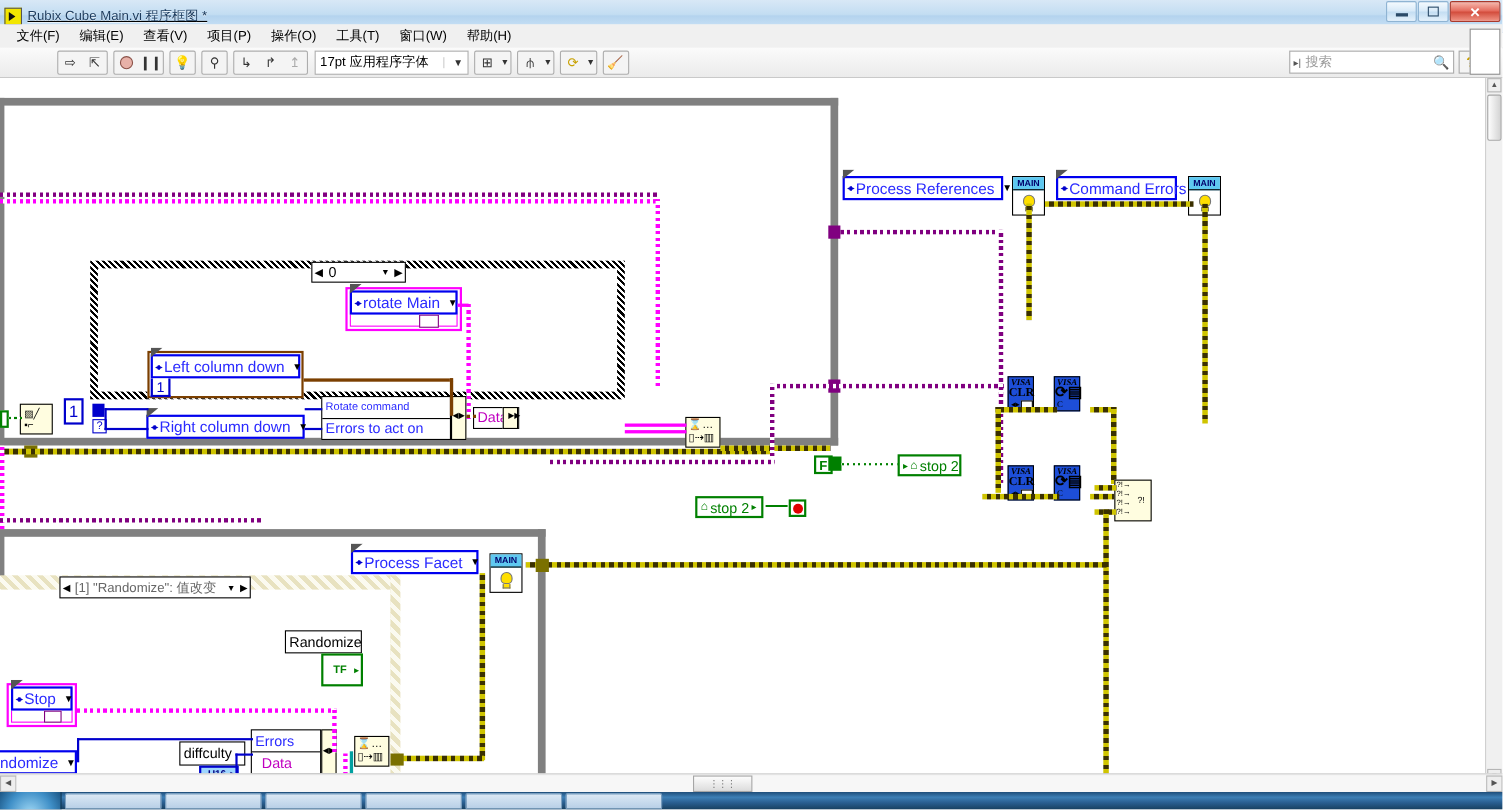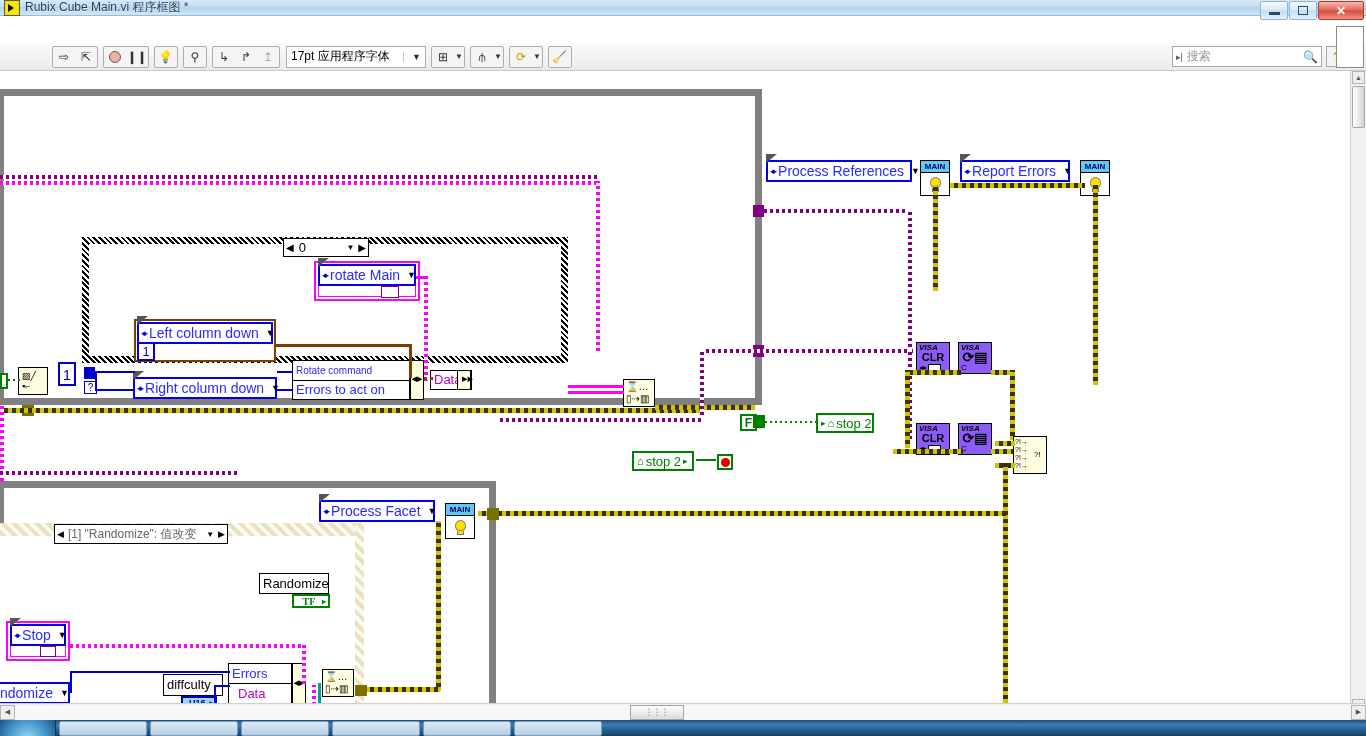--- a/index.html
+++ b/index.html
@@ -13,24 +13,24 @@
 
   
   #app {
     position: relative;
     width: 1366px; height: 736px;
     background: #ffffff;
   }
 
   .titlebar {
     position: absolute; left: 0; top: 0;
-    width: 1366px; height: 16px;
+    width: 1366px; height: 30px;
     background: linear-gradient(to bottom, #d8e8f6 0%, #c3ddf2 45%, #b4d3ee 50%, #cfe6f8 100%);
     border-bottom: 1px solid #9ab8d4;
-    display: flex; align-items: center;
+    display: flex; align-items: center; text-decoration: underline;
   }
   .title-icon {
     width: 16px; height: 16px; margin-left: 4px; margin-right: 5px;
     background: #f2e600;
     border: 1px solid #555;
     position: relative; flex: none;
   }
   .title-icon:before {
     content: ""; position: absolute; left: 3px; top: 3px;
     width: 0; height: 0;
@@ -211,23 +211,23 @@
     font-size:8px; font-weight:bold; color:#00006b; text-align:center; line-height:12px; letter-spacing:0px;
   }
   .mainvi .bulb {
     height:23px; display:flex; align-items:center; justify-content:center; flex-direction:column;
   }
   .mainvi .bulb .b1 { width:11px;height:11px;border-radius:50% 50% 40% 40%; background:#ffdf00; border:1px solid #777;}
   .mainvi .bulb .b2 { width:7px;height:4px;background:#ffdf00;border:1px solid #777;border-top:none;}
 
   
   .visanode {
-    position:absolute; width:34px; height:32px;
-    background:#8b5cf6; border:1px solid #000;
-    font-family:Liberation Sans, sans-serif;
+    position:absolute; width:24px; height:32px;
+    background:#1d4ed8; border:1px solid #000;
+    font-family:Liberation Serif, serif;
   }
   .visanode .vh { font-size:8px; font-style:italic; font-weight:bold; color:#000; padding-left:2px; line-height:9px;}
   .visanode .vb { font-size:11px; font-weight:bold; text-align:center; line-height:11px; }
   .visanode .vf { font-size:8px; display:flex; align-items:center; gap:1px; padding-left:2px; }
   .glyphbox { display:inline-block; width:13px;height:8px;border:1px solid #000; background:#fff;}
 
   
   .fnode { position:absolute; background:#fffde0; border:1px solid #000; }
 
   
@@ -283,20 +283,30 @@
       <div class="winbtn">
           <span class="minglyph"></span>
         </div>
       <div class="winbtn">
           <span class="maxglyph"></span>
         </div>
       <div class="winbtn close">✕</div>
     </div>
   </div>
 
+  <div class="menubar">
+    <div class="menuitem">文件(F)</div>
+    <div class="menuitem">编辑(E)</div>
+    <div class="menuitem">查看(V)</div>
+    <div class="menuitem">项目(P)</div>
+    <div class="menuitem">操作(O)</div>
+    <div class="menuitem">工具(T)</div>
+    <div class="menuitem">窗口(W)</div>
+    <div class="menuitem">帮助(H)</div>
+  </div>
 
   <div class="toolbar">
     <div class="tb-grp" style="margin-left:52px;">
       <div class="tb-btn">⇨</div>
       <div class="tb-btn">⇱</div>
     </div>
     <div class="tb-grp">
       <div class="tb-btn">
         <span style="display:block;width:12px;height:12px;border-radius:50%;background:#e7b1a8;border:1px solid #8a5148;"></span>
       </div>
@@ -453,21 +463,21 @@
       <div class="cap">MAIN</div>
       <div class="bulb">
           <div class="b1"></div>
           <div class="b2"></div>
         </div>
     </div>
 
     <div class="vilabel" style="left:960px; top:89px; width:110px;">
       <span class="corner"></span>
       <span class="lr">◂▸</span>
-      <span>Report Errors</span>
+      <span>Command Errors</span>
       <span class="dd">▼</span>
     </div>
     <div class="mainvi" style="left:1080px; top:89px;">
       <div class="cap">MAIN</div>
       <div class="bulb">
           <div class="b1"></div>
           <div class="b2"></div>
         </div>
     </div>
     <div class="n wire w-err" style="left:950px; top:112px; width:135px; height:5px;"></div>
@@ -559,21 +569,21 @@
     <div class="n evtborder" style="left:355px; top:452px; width:9px; height:238px;"></div>
 
     <div class="n" style="left:54px; top:453px; width:174px; height:20px; border:1px solid #000; background:#fff; display:flex; align-items:center;">
       <span style="font-size:9px;padding:0 2px;">◀</span>
       <span style="flex:1;font-size:12px;color:#666;padding-left:2px;white-space:nowrap;overflow:hidden;">[1] "Randomize": 值改变</span>
       <span style="font-size:8px;padding:0 2px;">▼</span>
       <span style="font-size:9px;padding:0 2px;">▶</span>
     </div>
 
     <div class="n tbox" style="left:259px; top:502px; width:70px; height:21px; line-height:19px;">Randomize</div>
-    <div class="greenterm" style="left:292px; top:523px; width:38px; height:14px;font-family:Liberation Serif, serif;">
+    <div class="greenterm" style="left:292px; top:523px; width:38px; height:30px;">
       <span style="flex:1;text-align:center;">TF</span>
       <span style="font-size:8px;">▸</span>
     </div>
 
     <div class="n enumbox" style="left:6px; top:550px; width:64px; height:40px;"></div>
     <div class="n" style="left:10px; top:554px; width:56px; height:32px; border:1px solid #ff00ff; background:#fff;"></div>
     <div class="vilabel" style="left:10px; top:553px; width:56px;">
       <span class="corner"></span>
       <span class="lr">◂▸</span>
       <span>Stop</span>

